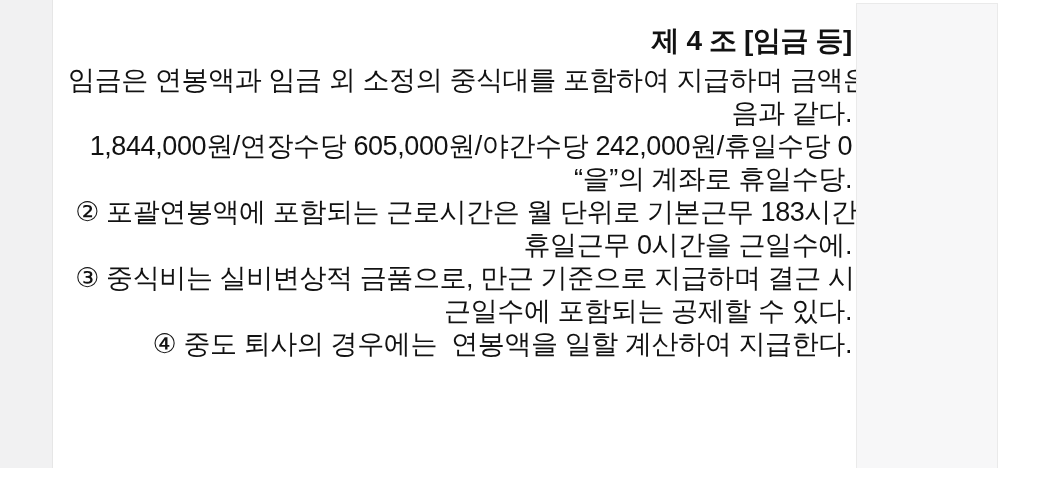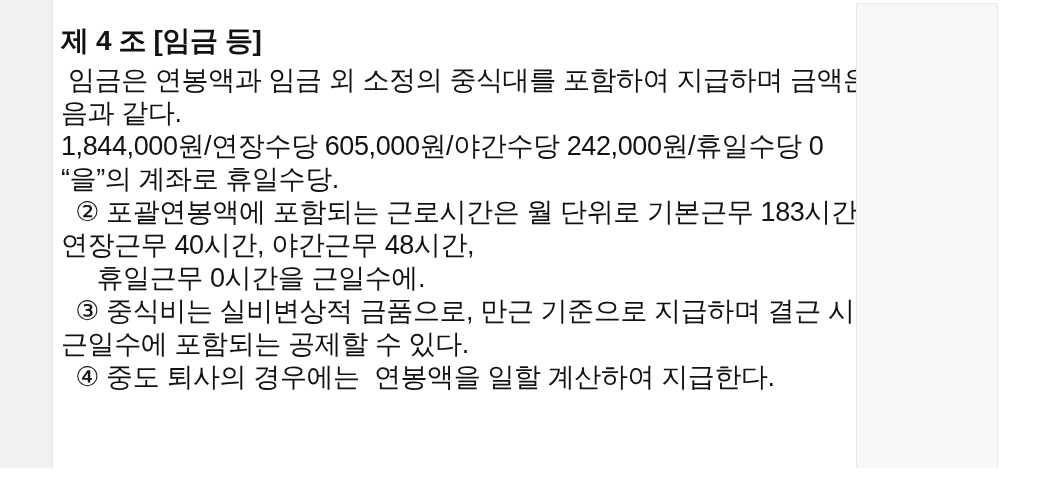--- a/index.html
+++ b/index.html
@@ -3,20 +3,21 @@
 <meta charset="utf-8">
 <style>
   * { margin:0; padding:0; box-sizing:border-box; }
   html,body { background:#ffffff; }
   .canvas {
     position:relative;
     width:1040px; height:468px;
     background:#ffffff;
     overflow:hidden;
     font-family:"Liberation Sans","DejaVu Sans",sans-serif;
+    text-align:right;
   }
   .left-strip {
     position:absolute; left:0; top:0;
     width:52px; height:477px;
     background:#f1f1f2;
   }
   .page {
     position:absolute; left:52px; top:0;
     width:804px; height:477px;
     background:#ffffff;
@@ -57,21 +58,20 @@
 
   <div class="left-strip"></div>
 
   <div class="page">
     <div class="line title-line">제 4 조 [임금 등]</div>
     <div class="line"> 임금은 연봉액과 임금 외 소정의 중식대를 포함하여 지급하며 금액은 다</div>
     <div class="line">음과 같다.</div>
     <div class="line">1,844,000원/연장수당 605,000원/야간수당 242,000원/휴일수당 0</div>
     <div class="line">“을”의 계좌로 휴일수당.</div>
     <div class="line">  ② 포괄연봉액에 포함되는 근로시간은 월 단위로 기본근무 183시간,</div>
-    <div class="line">연장근무 40시간, 야간근무 48시간,</div>
     <div class="line">     휴일근무 0시간을 근일수에.</div>
     <div class="line">  ③ 중식비는 실비변상적 금품으로, 만근 기준으로 지급하며 결근 시 결</div>
     <div class="line">근일수에 포함되는 공제할 수 있다.</div>
     <div class="line">  ④ 중도 퇴사의 경우에는  연봉액을 일할 계산하여 지급한다.</div>
   </div>
 
   <div class="side-panel"></div>
 
   <div class="footer-bar"></div>
 

